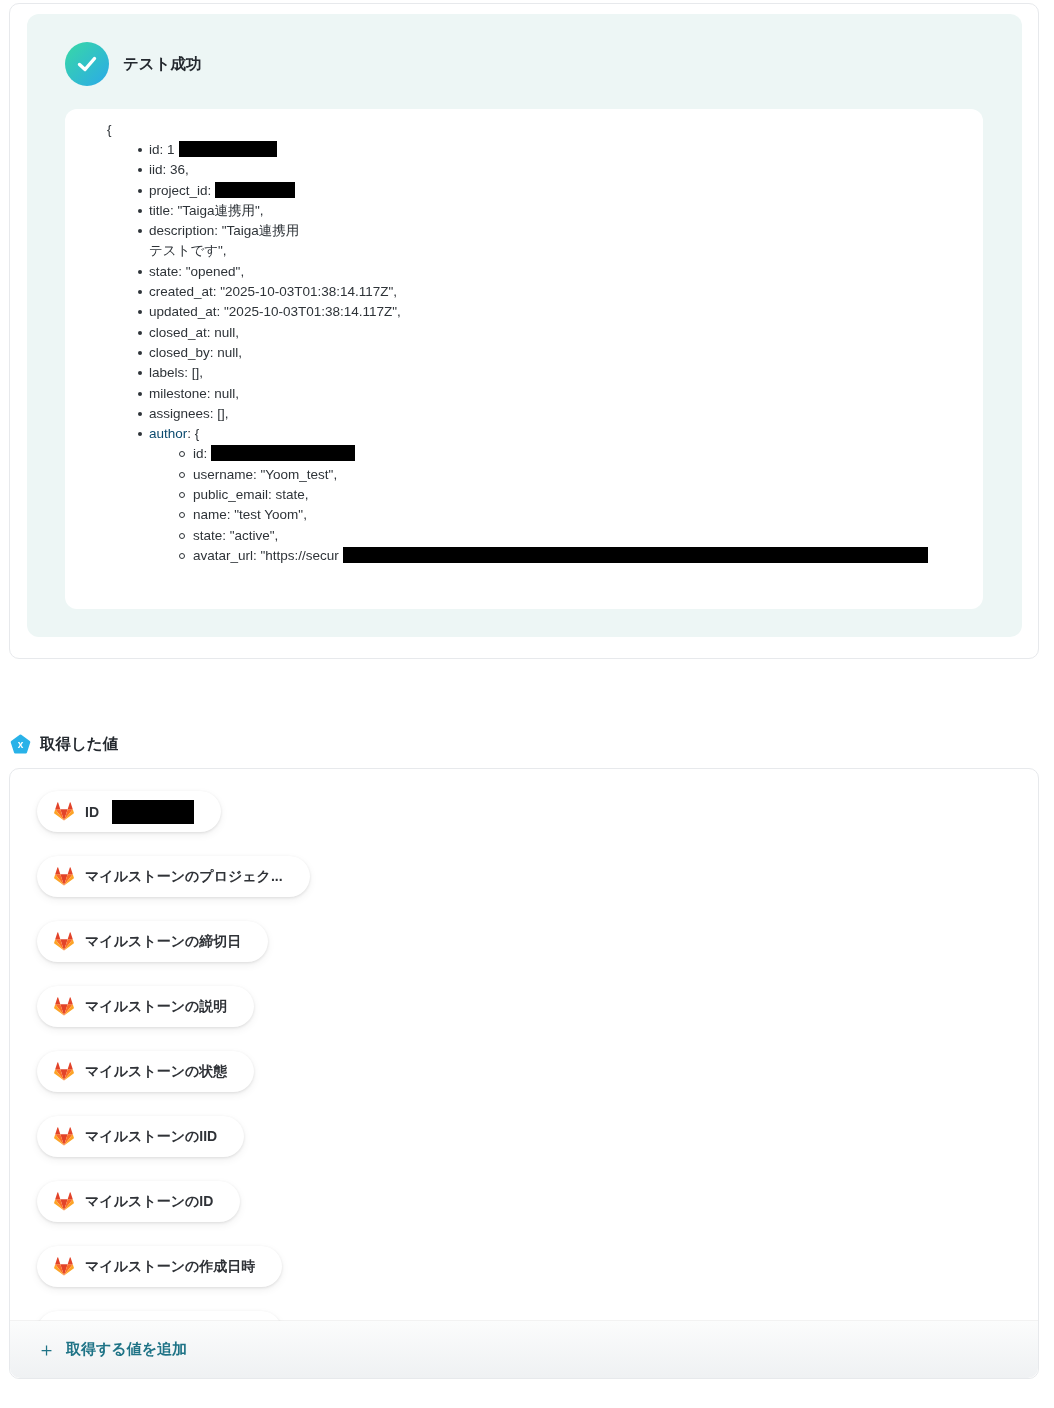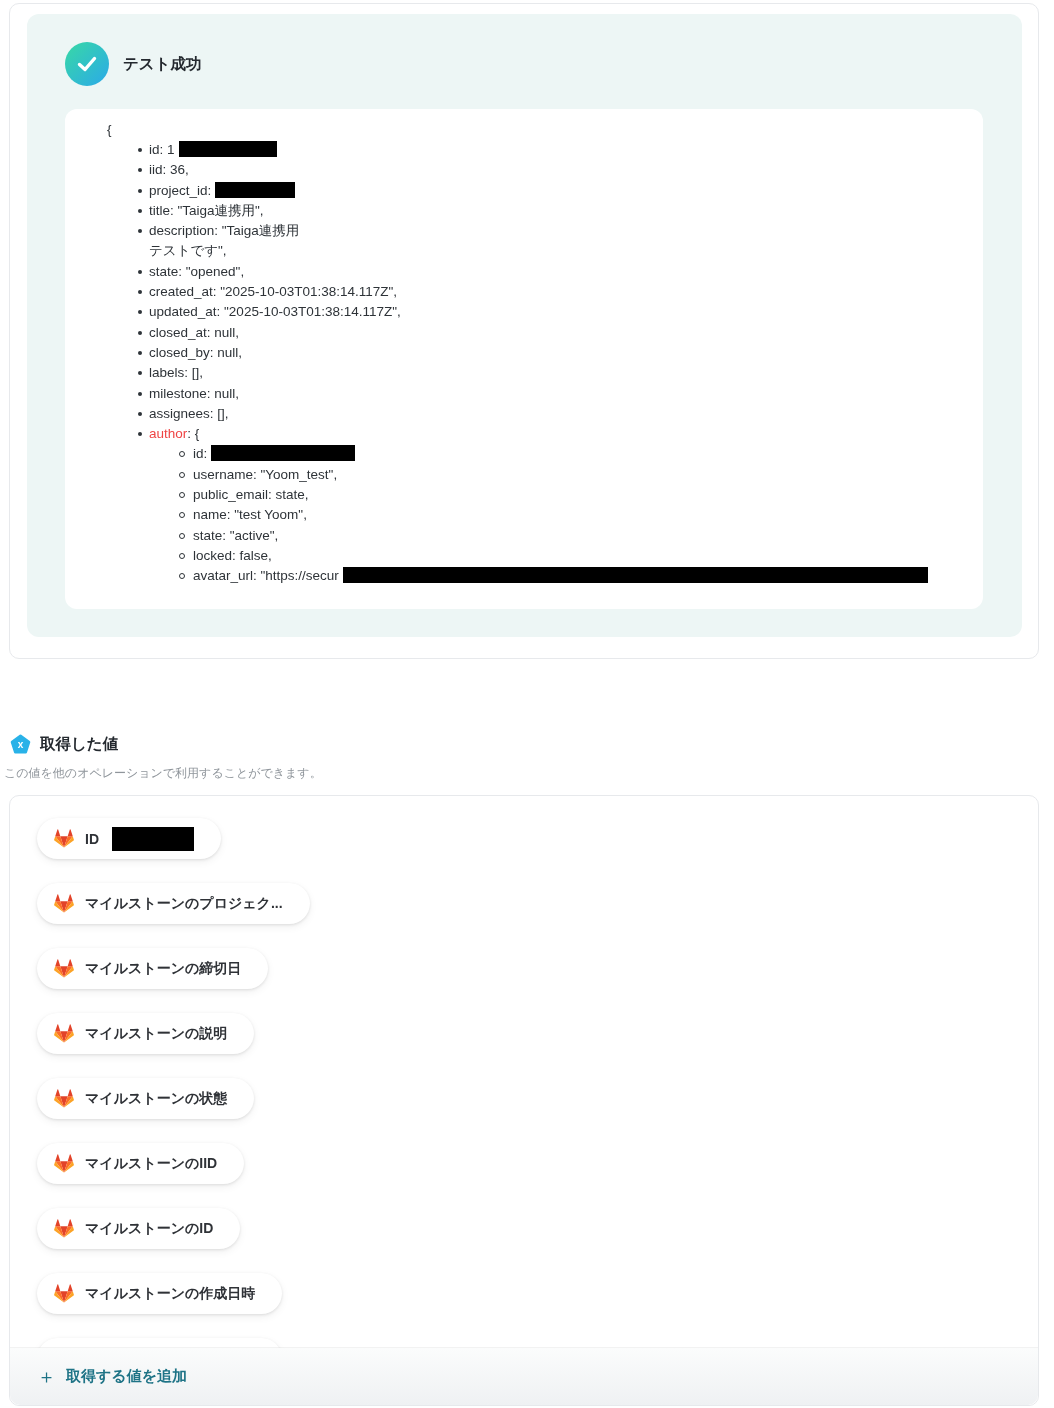--- a/index.html
+++ b/index.html
@@ -19,21 +19,21 @@
               padding:11px 30px 0 42px;font-size:13.5px;line-height:20.3px;color:#2e3338;}
   .brace{line-height:20px;}
   ul.l1,ul.l2{list-style:none;margin:0;padding:0;}
   ul.l1{margin-left:31px;}
   ul.l1>li{position:relative;padding-left:11px;line-height:20.3px;}
   ul.l1>li::before{content:"";position:absolute;left:0;top:8px;width:4px;height:4px;border-radius:50%;background:#2e3338;}
   ul.l2{margin-left:30px;}
   ul.l2>li{position:relative;padding-left:14px;line-height:20.3px;}
   ul.l2>li::before{content:"";position:absolute;left:0;top:7px;width:6px;height:6px;border-radius:50%;
                    border:1.4px solid #2e3338;box-sizing:border-box;background:transparent;}
-  .jlink{color:#ef4444;}
+  .jlink{color:#0c4a6e;}
   .wrapline{display:block;}
   .redact{display:inline-block;height:16px;background:#000;vertical-align:-3px;margin-left:4px;}
 
   
   .sec2-head{display:flex;align-items:center;gap:9px;margin:75px 0 0 10px;}
   .pent{width:21px;height:21px;flex:0 0 auto;display:block;}
   .caption{margin:10px 0 0 4px;font-size:12px;color:#8f959b;}
   .values-card{position:relative;margin:13px 15px 0 9px;width:1030px;height:611px;overflow:hidden;
                padding:22px 0 0 27px;}
   .chips{display:flex;flex-direction:column;align-items:flex-start;gap:24px;}
@@ -82,39 +82,37 @@
           <li><span>milestone: null,</span></li>
           <li><span>assignees: [],</span></li>
           <li>
             <span class="jlink">author</span><span>: {</span>
             <ul class="l2">
               <li><span>id:</span><span class="redact" style="width:144px"></span></li>
               <li><span>username: "Yoom_test",</span></li>
               <li><span>public_email: state,</span></li>
               <li><span>name: "test Yoom",</span></li>
               <li><span>state: "active",</span></li>
-              <li><span>locked: false,</span></li>
               <li><span>avatar_url: "https://secur</span><span class="redact" style="width:585px"></span></li>
             </ul>
           </li>
         </ul>
       </div>
     </div>
   </div>
 
   <div class="sec2-head">
     <span class="pent">
       <svg viewBox="0 0 24 24" width="21" height="21">
         <path d="M12 2 L21.7 9.2 L18 20.8 L6 20.8 L2.3 9.2 Z" fill="#29b2e8" stroke="#29b2e8" stroke-width="3" stroke-linejoin="round"></path>
         <text x="12" y="16.4" font-size="11.5" font-weight="bold" fill="#ffffff" text-anchor="middle" font-family="Liberation Sans, sans-serif">x</text>
       </svg>
     </span>
     <h2 class="h-title">取得した値</h2>
   </div>
-  <p class="caption">この値を他のオペレーションで利用することができます。</p>
 
   <div class="card values-card">
     <div class="chips">
 
       <div class="chip">
         <svg viewBox="0 0 36 34">
             <path fill="#e24329" d="M18 33.2 24.6 12.9 11.4 12.9z"></path>
             <path fill="#fc6d26" d="M18 33.2 11.4 12.9 2.2 12.9z"></path>
             <path fill="#fca326" d="M2.2 12.9.2 19.1a1.3 1.3 0 0 0 .5 1.5L18 33.2z"></path>
             <path fill="#e24329" d="M2.2 12.9h9.2L7.5.7a.68.68 0 0 0-1.3 0z"></path>

